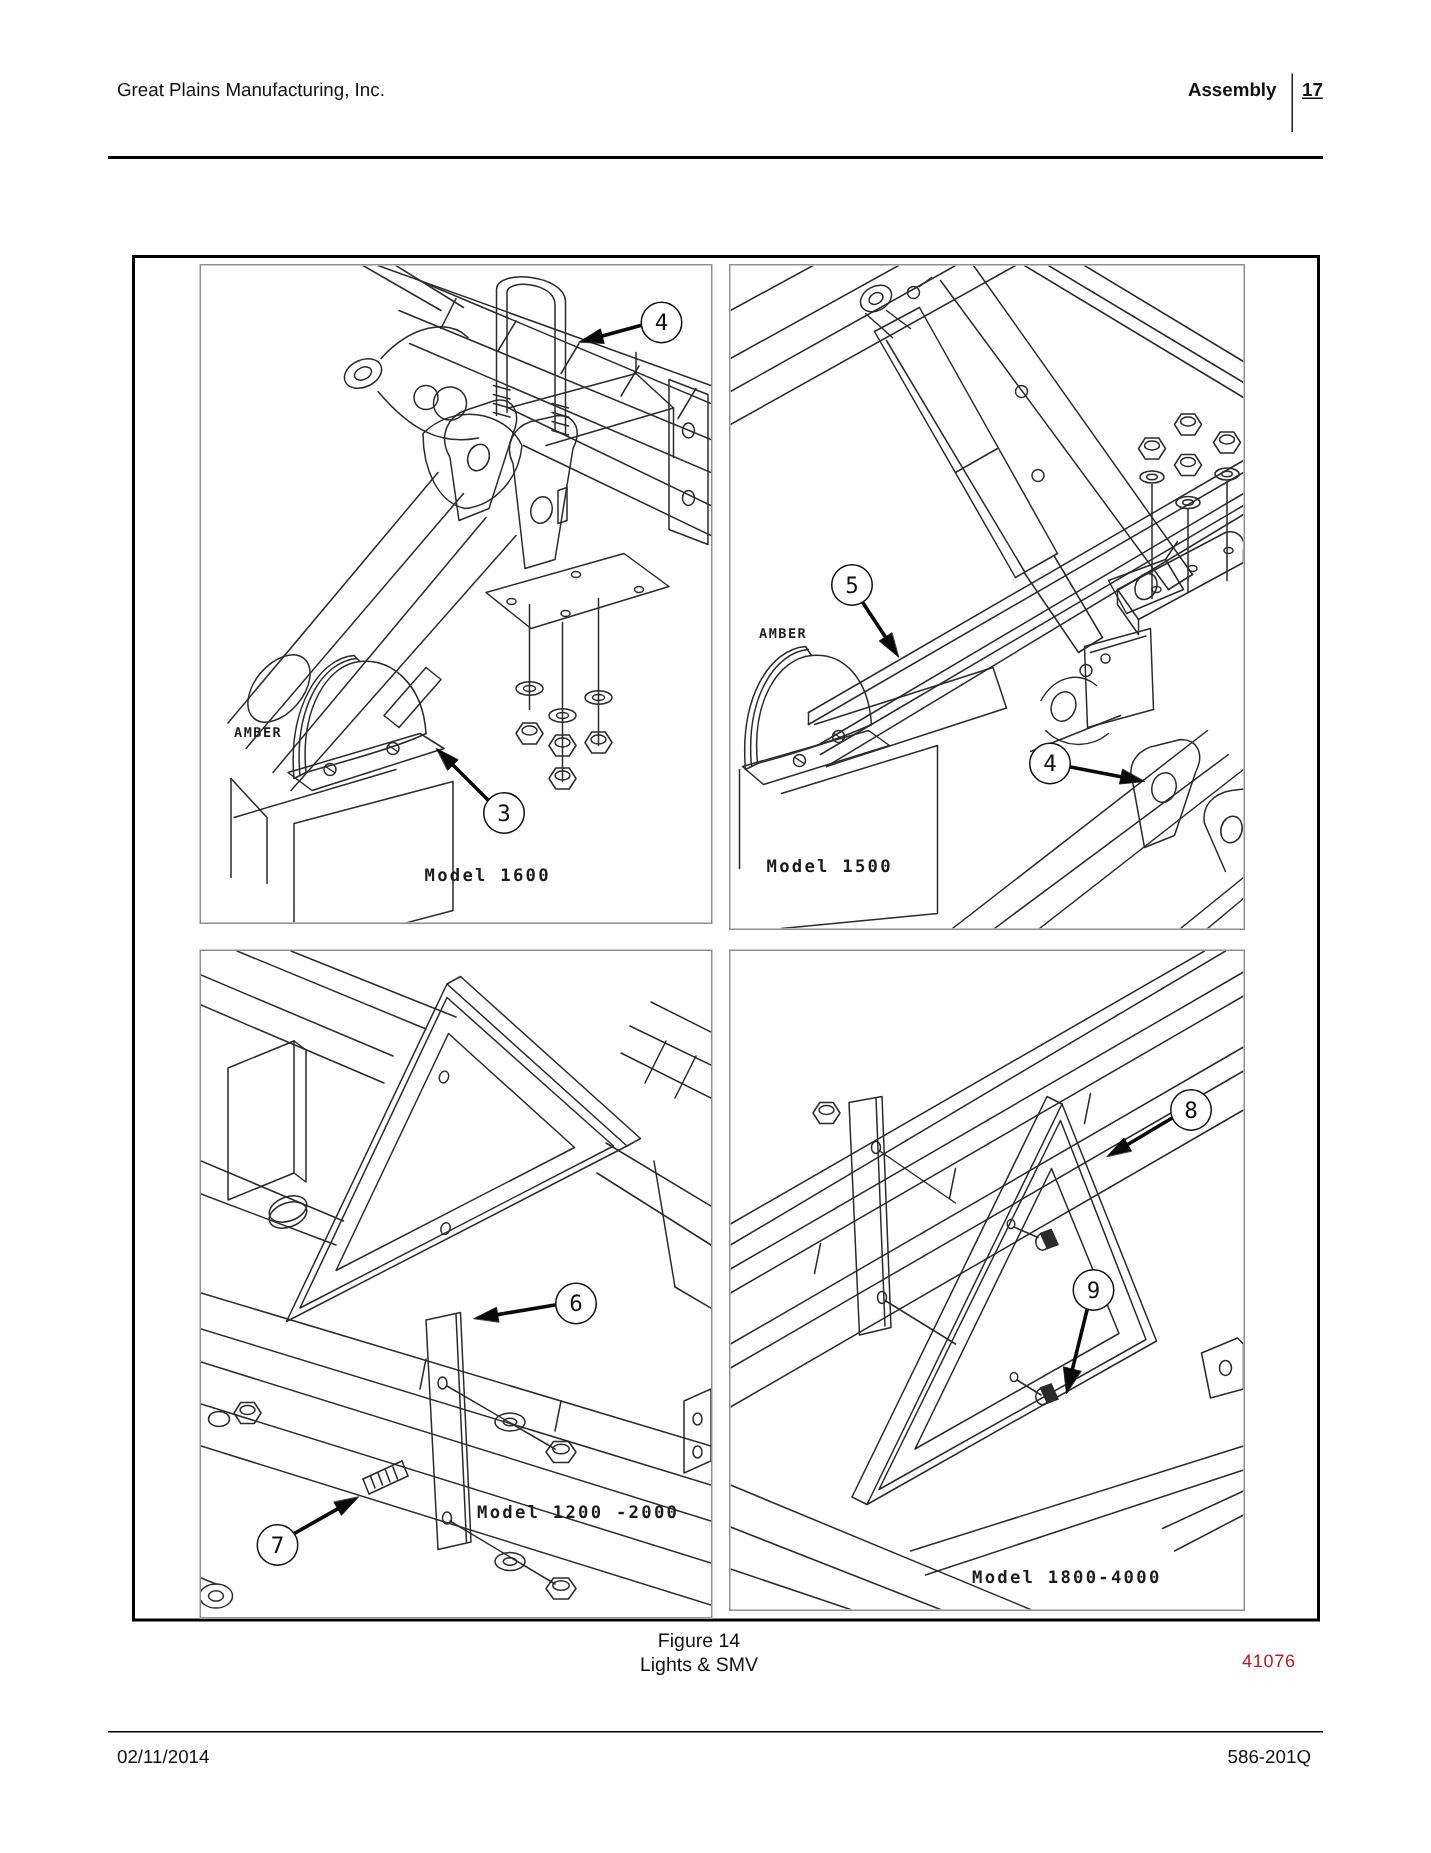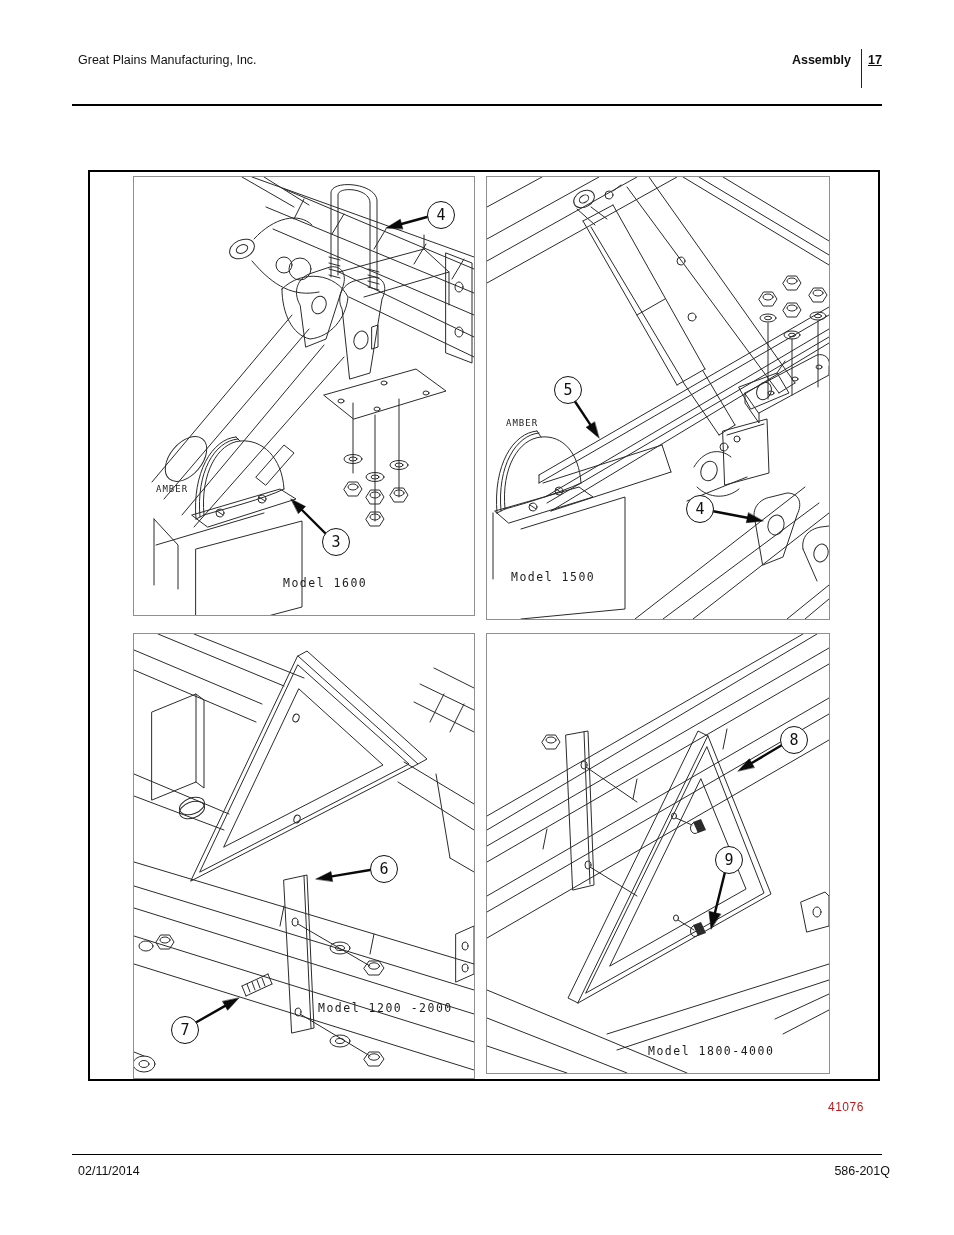--- a/index.html
+++ b/index.html
@@ -7,30 +7,30 @@
         font-family:"Liberation Sans","DejaVu Sans",sans-serif;color:#111;}
   .abs{position:absolute;}
   
   .hdr-company{left:78px;top:53px;font-size:12.5px;}
   .hdr-right{right:103px;top:53px;font-size:12.5px;font-weight:bold;}
   .hdr-page{left:868px;top:53px;font-size:12.5px;font-weight:bold;text-decoration:underline;}
   .hdr-divider{left:861px;top:49px;width:1px;height:39px;background:#222;}
   .hdr-rule{left:72px;top:104px;width:810px;height:2px;background:#000;}
   .ftr-rule{left:72px;top:1154px;width:810px;height:1px;background:#000;}
   .ftr-date{left:78px;top:1164px;font-size:12.5px;}
-  .ftr-doc{right:64px;top:1164px;font-size:12.5px;}
+  .ftr-doc{right:80px;top:1164px;font-size:12.5px;}
   
   .figure-box{left:88px;top:170px;width:788px;height:907px;border:2px solid #000;background:#fff;}
   .panel{position:absolute;border:1px solid #8f8f8f;background:#fff;overflow:hidden;}
   .panel svg{position:absolute;left:0;top:0;}
   .panel-tl{left:43px;top:4px;width:340px;height:438px;}
   .panel-tr{left:396px;top:4px;width:342px;height:442px;}
   .panel-bl{left:43px;top:461px;width:340px;height:444px;}
   .panel-br{left:396px;top:461px;width:342px;height:439px;}
-  .cad-label{position:absolute;font-family:"DejaVu Sans Mono",monospace;color:#1c1c1c;white-space:nowrap;}
+  .cad-label{position:absolute;font-family:"DejaVu Sans Mono",monospace;color:#1c1c1c;white-space:nowrap;font-weight:bold;}
   .model-label{font-size:11.5px;letter-spacing:1.5px;}
   .amber-label{font-size:9px;letter-spacing:1px;}
   .callout{position:absolute;width:26px;height:26px;border:1.7px solid #111;border-radius:50%;
            background:#fff;display:flex;align-items:center;justify-content:center;
            font-family:"DejaVu Sans Mono",monospace;font-size:15px;color:#111;z-index:3;}
   .caption{left:316px;top:1086px;width:300px;text-align:center;font-size:13px;line-height:16px;}
   .ref-num{left:828px;top:1100px;font-size:12px;color:#b91c1c;letter-spacing:0.5px;}
   
   .art path,.art line,.art ellipse,.art circle,.art polygon,.art rect{
       fill:none;stroke:#2b2b2b;stroke-width:1;stroke-linecap:round;stroke-linejoin:round;}
@@ -423,19 +423,21 @@
       <div class="callout" style="left:293px;top:92px;">
           <span>8</span>
         </div>
       <div class="callout" style="left:228px;top:212px;">
           <span>9</span>
         </div>
     </div>
   </div>
 
   <div class="abs caption">
+    <div>Figure 14</div>
+    <div>Lights &amp; SMV</div>
   </div>
   <div class="abs ref-num">41076</div>
 
   <div class="abs ftr-rule"></div>
   <div class="abs ftr-date">02/11/2014</div>
   <div class="abs ftr-doc">586-201Q</div>
 </div>
 
 </body></html>

